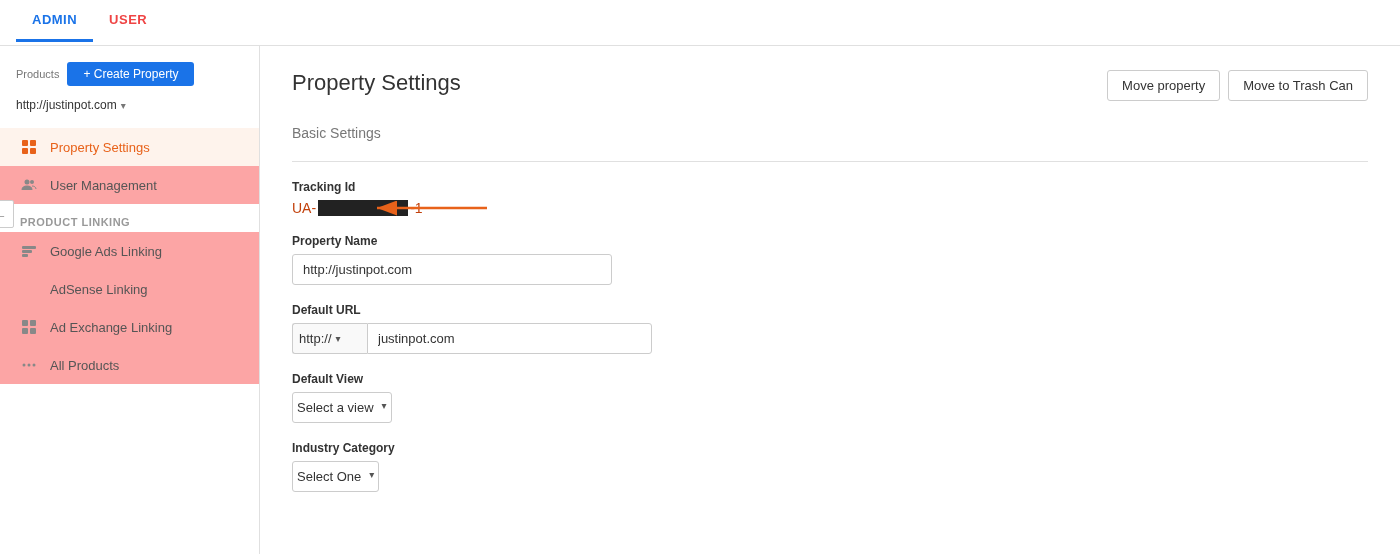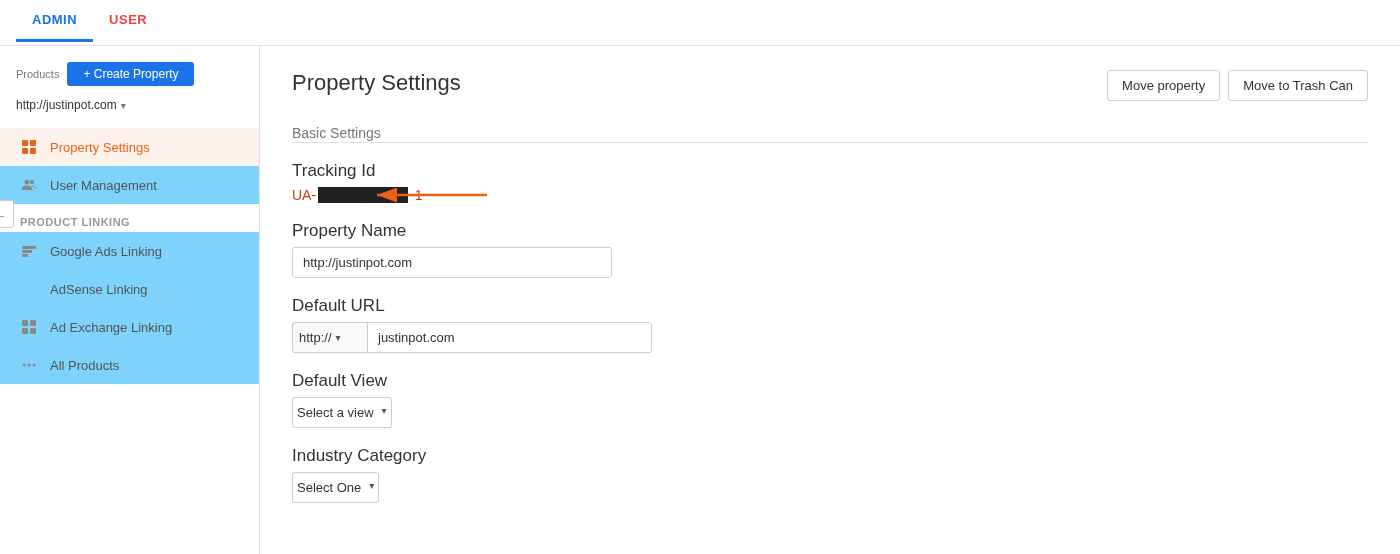--- a/index.html
+++ b/index.html
@@ -110,21 +110,21 @@
       padding-top: 8px;
     }
     .sidebar-menu-item {
       display: flex;
       align-items: center;
       gap: 12px;
       padding: 10px 20px;
       cursor: pointer;
       color: #555;
       font-size: 13px;
-      background: #7dd3fc;
+      background: #fca5a5;
     }
     .sidebar-menu-item.active {
       color: #e8621a;
       background: #fef3ec;
     }
     .sidebar-menu-item.active .menu-icon { color: #e8621a; }
 
     .sidebar-section-label {
       font-size: 11px;
       font-weight: 700;
@@ -174,27 +174,27 @@
       padding: 7px 14px;
       font-size: 13px;
       cursor: pointer;
       color: #333;
     }
 
     .section-title {
       font-size: 14px;
       color: #777;
       margin-bottom: 12px;
-      padding-bottom: 1px;
+      padding-bottom: 20px;
       border-bottom: 1px solid #e0e0e0;
     }
 
     .field-label {
-      font-size: 17px;
-      font-weight: 400;
+      font-size: 12px;
+      font-weight: 700;
       color: #333;
       margin-bottom: 6px;
       margin-top: 18px;
     }
 
     .tracking-id-row {
       display: flex;
       align-items: center;
       gap: 12px;
       position: relative;

